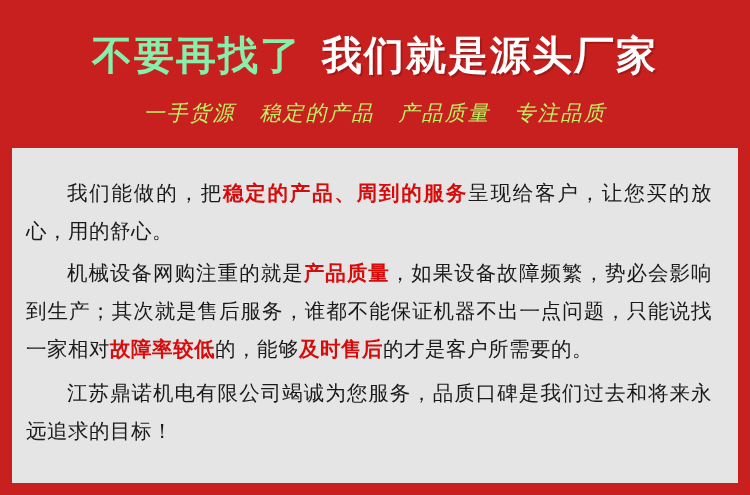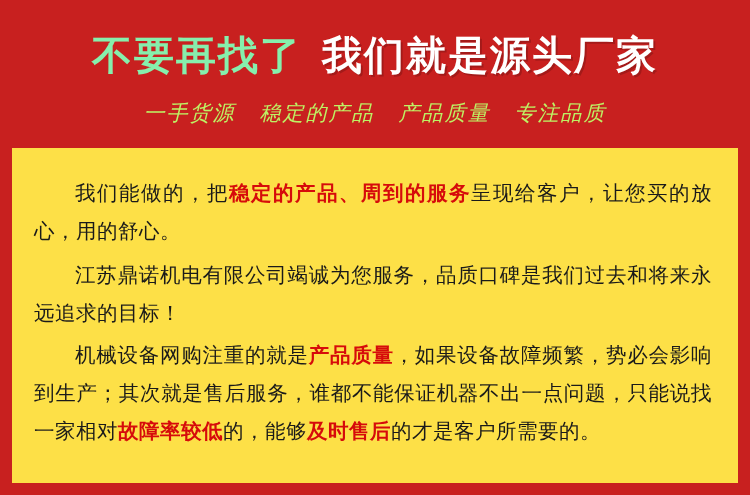--- a/index.html
+++ b/index.html
@@ -66,23 +66,23 @@
   .subline span.sep {
     display: inline-block;
     width: 24px;
   }
   .paper {
     position: absolute;
     left: 12px;
     right: 12px;
     top: 148px;
     bottom: 12px;
-    background: #fde047;
+    background: #e5e5e5;
     box-sizing: border-box;
-    padding: 26px 26px 18px 22px;
+    padding: 26px 26px 18px 14px;
   }
   .para {
     font-size: 20.5px;
     line-height: 38px;
     color: #1a1a1a;
     text-indent: 2em;
     letter-spacing: 0.5px;
     margin: 0 0 2px 0;
     text-align: justify;
   }
@@ -114,22 +114,22 @@
       <span>专注品质</span>
     </div>
   </div>
 
   <div class="paper">
 
     <p class="para p1">
       <span>我们能做的，把</span><span class="hl">稳定的产品、周到的服务</span><span>呈现给客户，让您买的放心，用的舒心。</span>
     </p>
 
+    <p class="para p2">
+      <span>机械设备网购注重的就是</span><span class="hl">产品质量</span><span>，如果设备故障频繁，势必会影响到生产；其次就是售后服务，谁都不能保证机器不出一点问题，只能说找一家相对</span><span class="hl">故障率较低</span><span>的，能够</span><span class="hl">及时售后</span><span>的才是客户所需要的。</span>
+    </p>
+
     <p class="para p3">
       <span>江苏鼎诺机电有限公司竭诚为您服务，品质口碑是我们过去和将来永远追求的目标！</span>
-    </p>
-
-    <p class="para p2">
-      <span>机械设备网购注重的就是</span><span class="hl">产品质量</span><span>，如果设备故障频繁，势必会影响到生产；其次就是售后服务，谁都不能保证机器不出一点问题，只能说找一家相对</span><span class="hl">故障率较低</span><span>的，能够</span><span class="hl">及时售后</span><span>的才是客户所需要的。</span>
     </p>
 
   </div>
 </div>
 
 </body></html>

